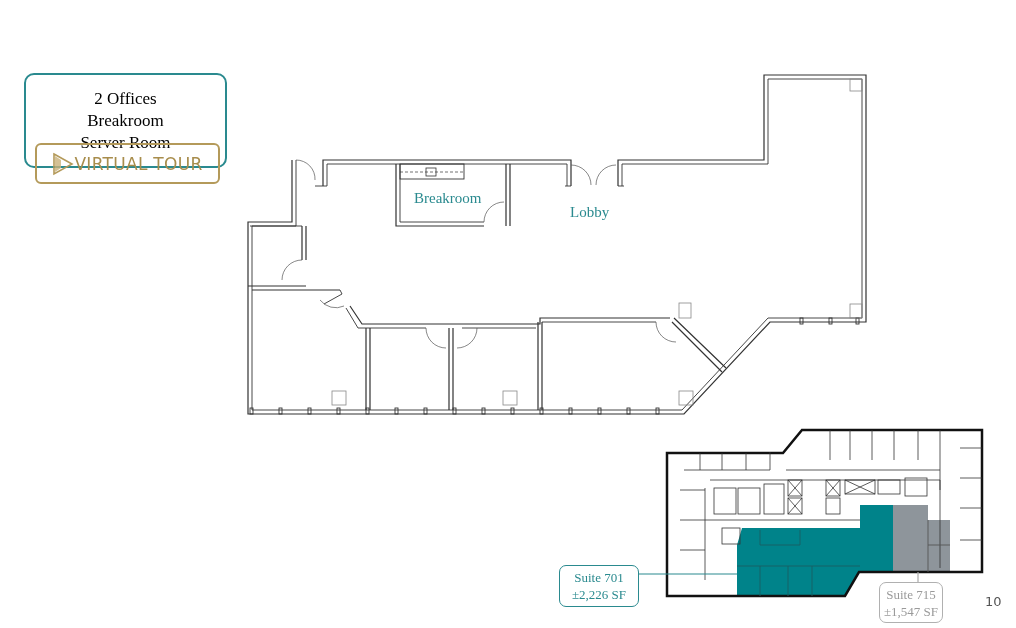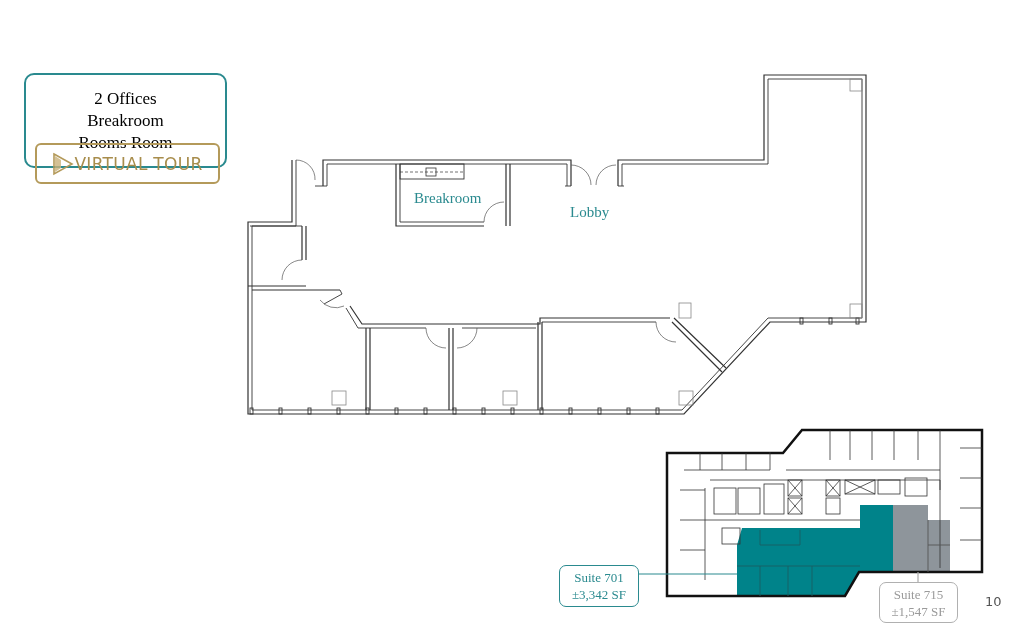--- a/index.html
+++ b/index.html
@@ -18,30 +18,30 @@
   }
   .tour svg { width: 22px; height: 24px; }
   .plan { position: absolute; left: 0; top: 0; }
   .room-label { font-family: "Liberation Serif", serif; font-size: 15px; fill: #2a8a8f; }
   .callout {
     position: absolute; box-sizing: border-box; border-radius: 7px;
     display: flex; flex-direction: column; align-items: center; justify-content: center;
     font-family: "Liberation Serif", serif; font-size: 13px; line-height: 17px;
   }
   .c701 { left: 559px; top: 553px; width: 80px; height: 42px; border: 1.5px solid #2a8a8f; color: #2a8a8f; margin-top: 12px; }
-  .c715 { left: 879px; top: 582px; width: 79px; height: 41px; border: 1.5px solid #b0b0b0; color: #9a9a9a; }
+  .c715 { left: 879px; top: 582px; width: 64px; height: 41px; border: 1.5px solid #b0b0b0; color: #9a9a9a; }
   .page-num { position: absolute; left: 985px; top: 594px; font-family: "DejaVu Sans", sans-serif; font-size: 13px; color: #555; }
 </style>
 </head>
 <body>
 
 <div class="features">
   <div>2 Offices</div>
   <div>Breakroom</div>
-  <div>Rooms Room</div>
+  <div>Server Room</div>
 </div>
 
 <div class="tour">
   <svg viewBox="0 0 22 24">
     <path d="M2 2 L20 12 L2 22 Z" fill="none" stroke="#b49a5a" stroke-width="1.6"></path>
     <path d="M3 4 L3 20 L9 16 L9 8 Z" fill="#c9b27a" opacity="0.8"></path>
   </svg>
   <span>VIRTUAL TOUR</span>
 </div>
 
@@ -155,20 +155,20 @@
     <path d="M737 566 L860 566 M760 566 L760 596 M788 566 L788 596 M812 566 L812 596"></path>
   </g>
   <path d="M928 520 L928 572 M928 545 L950 545" stroke="#555" stroke-width="0.9"></path>
 
   <line x1="639" y1="574" x2="737" y2="574" stroke="#2a8a8f" stroke-width="1.2"></line>
   <line x1="918" y1="572" x2="918" y2="582" stroke="#aaa" stroke-width="1.2"></line>
 </svg>
 
 <div class="callout c701">
   <div>Suite 701</div>
-  <div>±3,342 SF</div>
+  <div>±2,226 SF</div>
 </div>
 <div class="callout c715">
   <div>Suite 715</div>
   <div>±1,547 SF</div>
 </div>
 
 <div class="page-num">10</div>
 
 </body></html>

